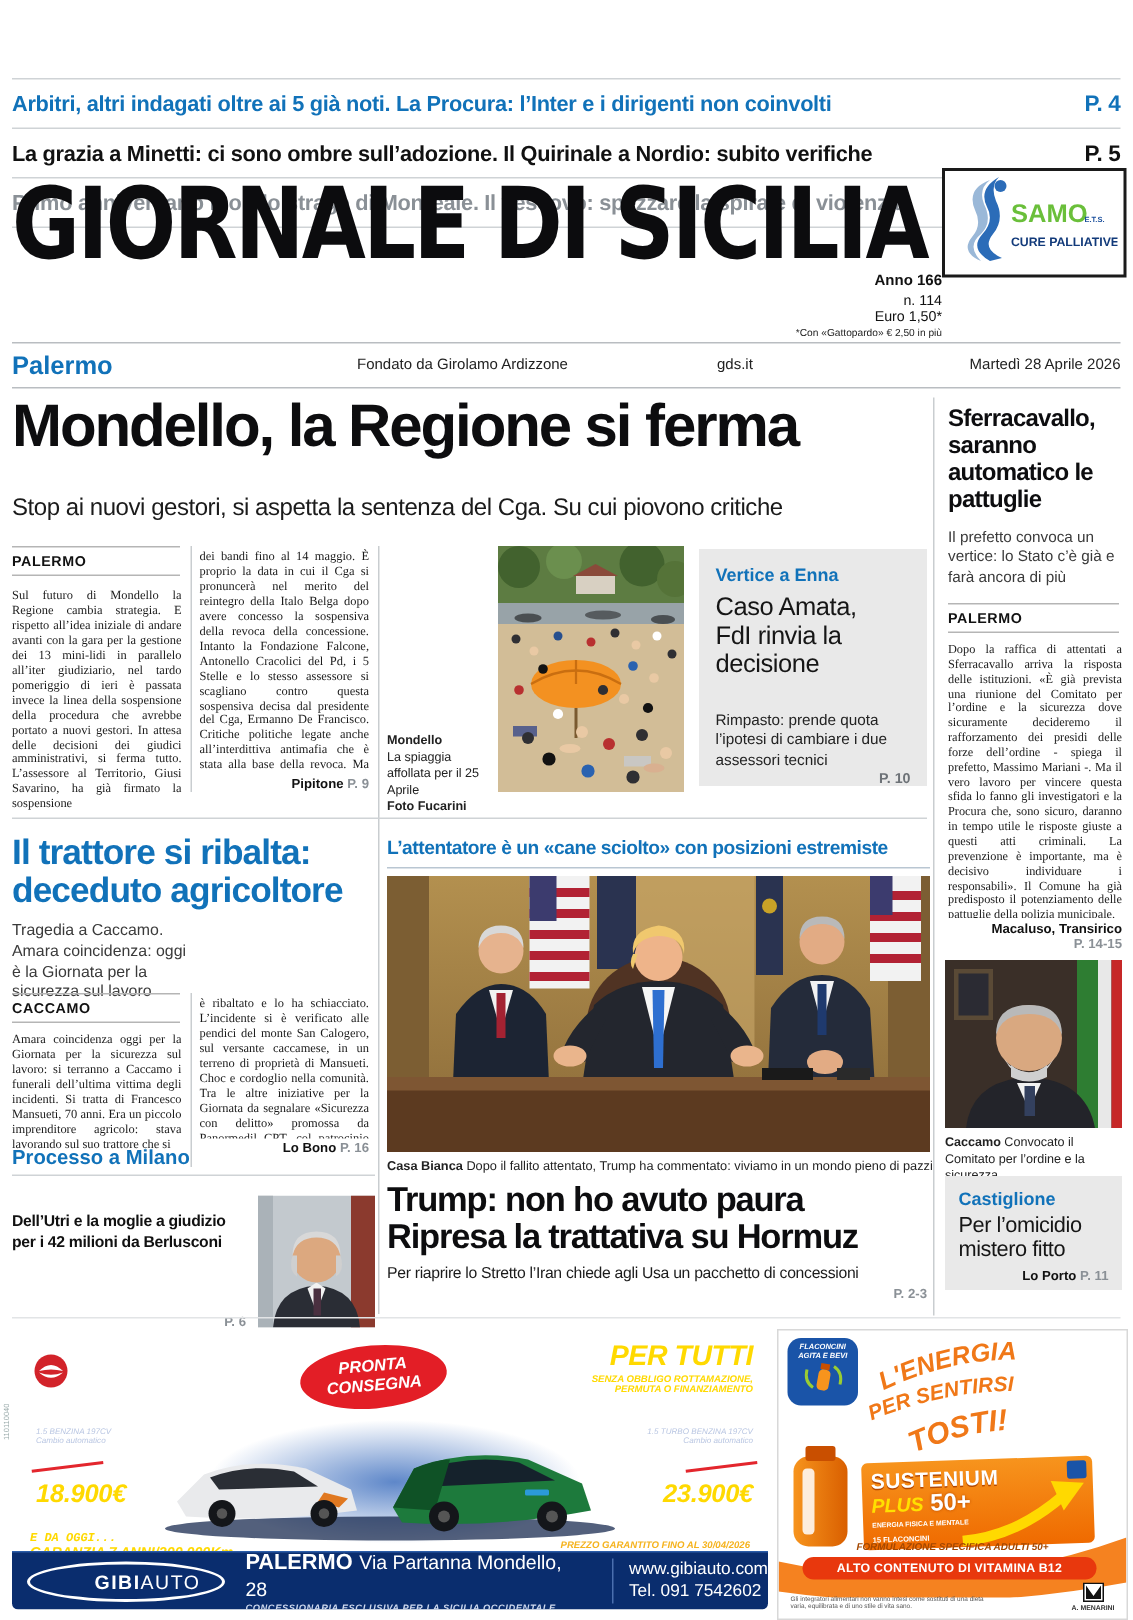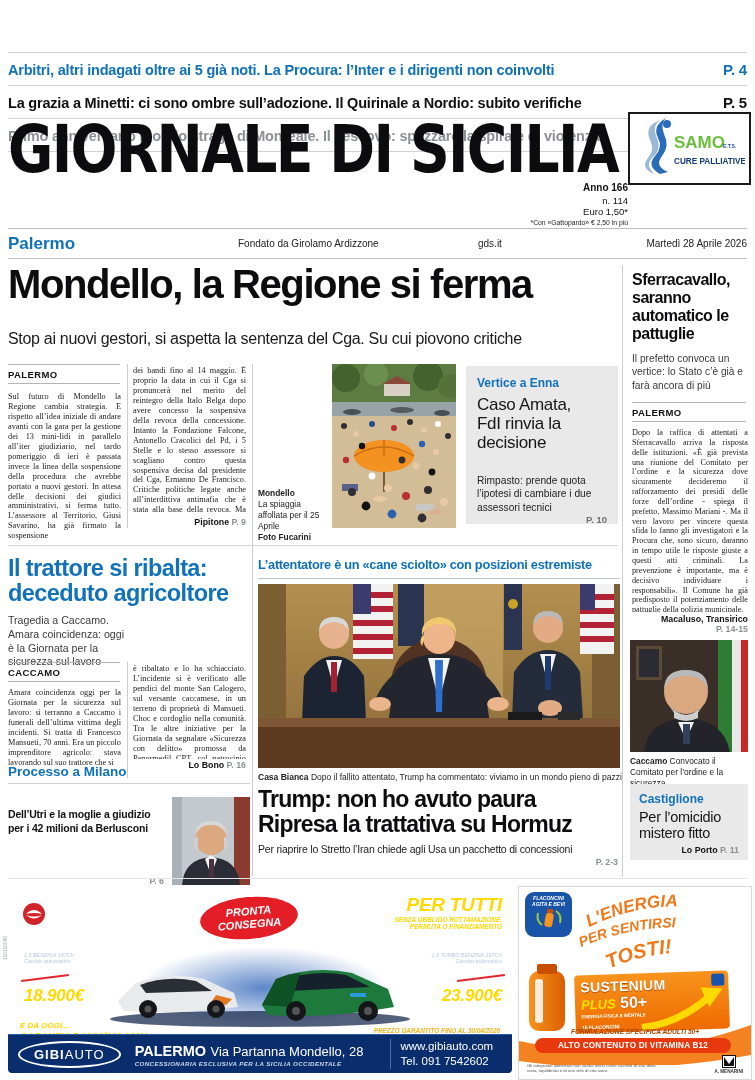--- a/index.html
+++ b/index.html
@@ -69,27 +69,27 @@
   .df-brand{color:#fff;font-weight:800;font-size:20px;letter-spacing:2px;}
   .df-oval{background:#e31e26;border-radius:50%;color:#fff;font-style:italic;font-weight:800;font-size:11px;
            display:flex;flex-direction:column;align-items:center;justify-content:center;line-height:1.15;
            transform:rotate(-5deg);text-align:center;}
   .df-yellow{color:#ffd900;}
   .df-model{color:#fff;font-style:italic;font-weight:800;font-size:13px;letter-spacing:0.5px;}
   .df-spec{color:#b9c6e2;font-size:5.4px;font-style:italic;}
   .df-old{color:#fff;font-weight:800;font-size:11.5px;font-style:italic;position:relative;display:inline-block;}
   .df-old::after{content:"";position:absolute;left:-3px;right:-3px;top:45%;height:2px;background:#e3262d;transform:rotate(-7deg);}
   .df-price{color:#ffd900;font-weight:800;font-style:italic;font-size:17px;letter-spacing:-0.2px;}
-  .df-war1{color:#ffd900;font-style:italic;font-weight:700;font-size:8px;}
+  .df-war1{color:#ffd900;font-style:italic;font-weight:700;font-size:8px;font-family:Liberation Mono, monospace;}
   .df-war2{color:#ffd900;font-style:italic;font-weight:800;font-size:9.5px;}
   .df-guar{color:#f5b31e;font-style:italic;font-weight:700;font-size:6.4px;}
   .df-bottom{position:absolute;left:0;bottom:0;width:100%;height:38px;background:#0a2d6e;border-top:1px solid #2a5ca8;
              display:flex;align-items:center;}
   .gibi{border:2px solid #fff;border-radius:50%;padding:4px 14px;color:#fff;font-size:13px;letter-spacing:1px;margin-left:10px;white-space:nowrap;}
-  .gibi .b{font-weight:800;}
+  .gibi .b{font-weight:800;margin-left:29px;}
   .df-city{color:#fff;font-weight:800;font-size:14.5px;}
   .df-addr{color:#fff;font-weight:300;font-size:13px;}
   .df-conc{color:#cdd8ee;font-style:italic;font-weight:700;font-size:6.2px;letter-spacing:0.4px;}
   .df-webtel{border-left:1px solid #4a6fae;padding-left:10px;margin-left:26px;color:#fff;font-size:11.5px;line-height:1.3;}
   .df-sidecode{left:2px;top:960px;font-size:5px;color:#9aa;transform:rotate(-90deg);transform-origin:left top;}
 
   .sustenium{left:518px;top:886px;width:232px;height:192px;background:#fff;border:1px solid #d8d8d8;overflow:hidden;}
   .su-badge{position:absolute;left:6px;top:5px;width:47px;height:45px;background:#1a54a8;border-radius:9px;
             color:#fff;font-style:italic;font-weight:800;font-size:5px;text-align:center;line-height:1.2;padding-top:3px;box-sizing:border-box;}
   .su-claim1{position:absolute;left:0;top:141px;width:100%;text-align:center;color:#a34700;font-weight:800;font-style:italic;font-size:6.6px;}

